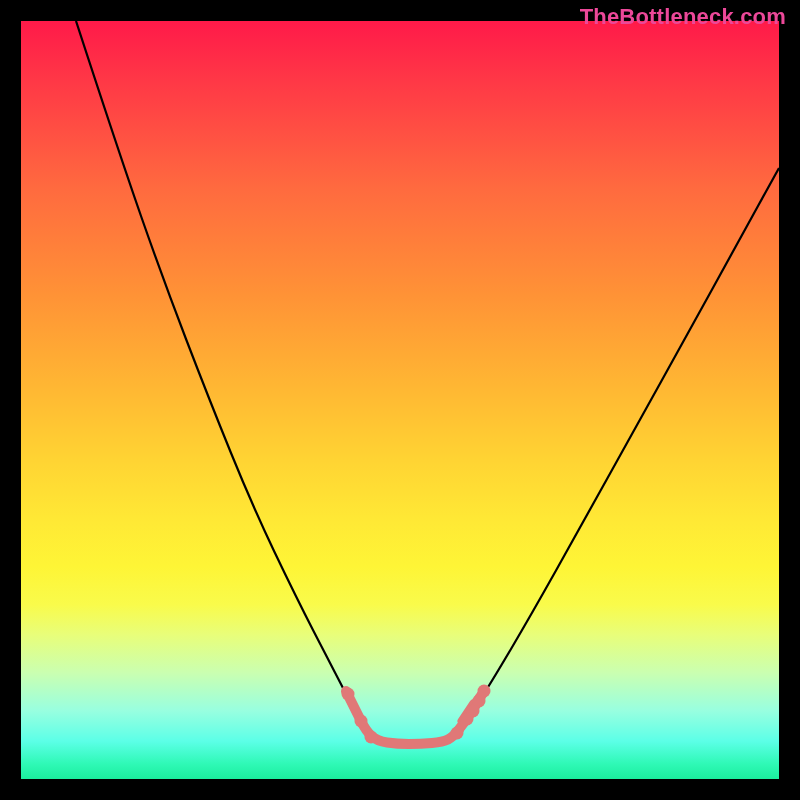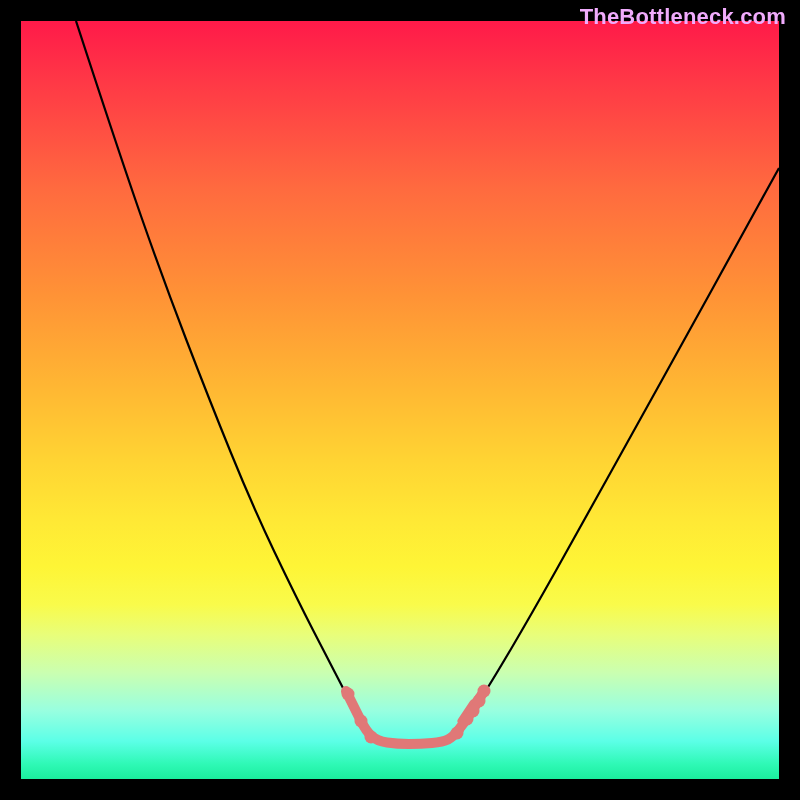--- a/index.html
+++ b/index.html
@@ -36,21 +36,21 @@
     );
     overflow: hidden;
   }
   .watermark {
     position: absolute;
     top: 4px;
     right: 14px;
     font-family: Arial, Helvetica, sans-serif;
     font-size: 22px;
     font-weight: 600;
-    color: #f0abfc;
+    color: #ec4899;
     letter-spacing: 0.2px;
     text-align: right;
   }
   svg.curve {
     position: absolute;
     left: 0;
     top: 0;
     width: 758px;
     height: 758px;
   }

